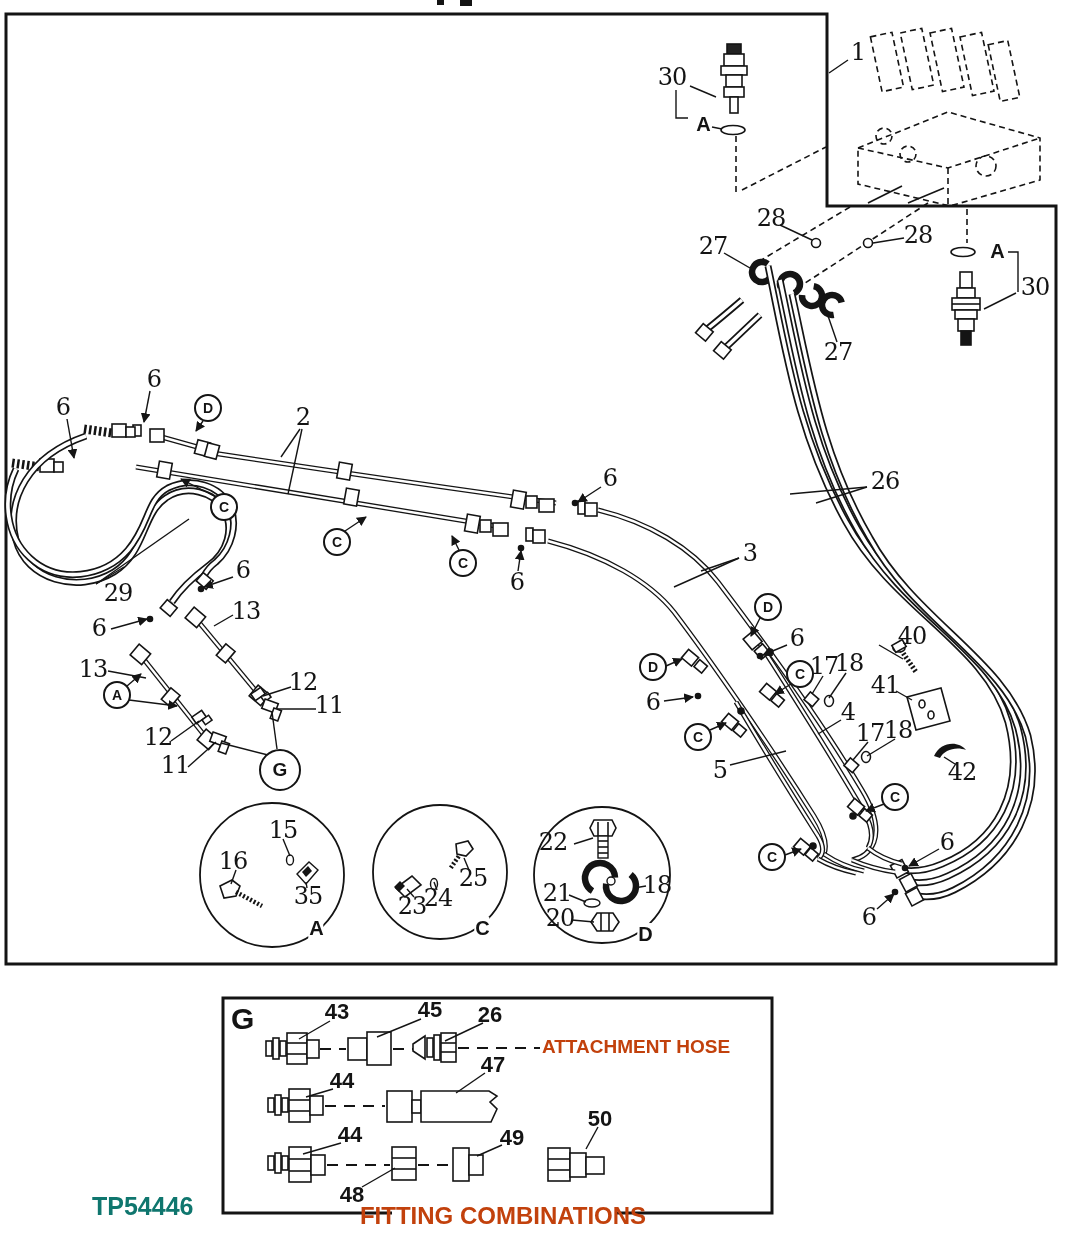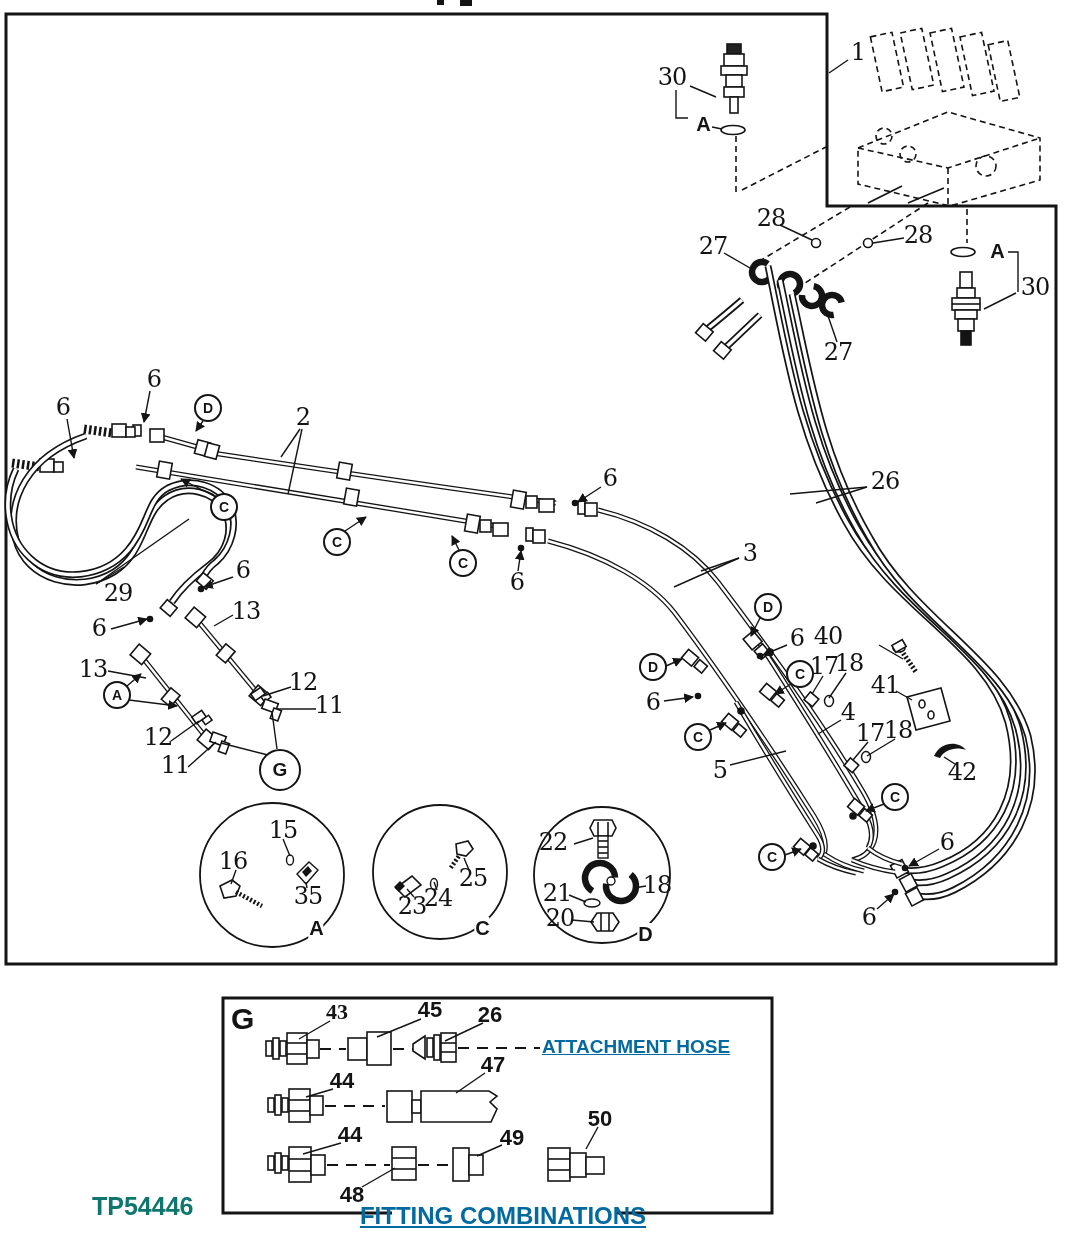--- a/index.html
+++ b/index.html
@@ -8,21 +8,21 @@
   svg{position:absolute;left:0;top:0;}
   #labels{position:absolute;left:0;top:0;width:100%;height:100%;}
   .co{position:absolute;transform:translate(-50%,-52%);font:24px "DejaVu Serif",serif;
       color:#141414;white-space:nowrap;letter-spacing:-1px;line-height:1;}
   .co.b{font:bold 20px "Liberation Sans",sans-serif;background:#fff;padding:0 1px;}
   .co.g{font:bold 22px "Liberation Sans",sans-serif;letter-spacing:0;}
   .mk{position:absolute;border:2px solid #141414;background:#fff;border-radius:50%;
       display:flex;align-items:center;justify-content:center;
       font:bold 14px "Liberation Sans",sans-serif;color:#141414;box-sizing:border-box;}
   .bigtxt{position:absolute;transform:translate(-50%,-50%);font:bold 19px "Liberation Sans",sans-serif;
-      white-space:nowrap;color:#0369a1;text-decoration:underline;}
+      white-space:nowrap;color:#c2410c;}
   #tpcode{position:absolute;left:92px;top:1192px;font:bold 25px "Liberation Sans",sans-serif;
       transform:none;color:#0f766e;}
   #gletter{position:absolute;left:231px;top:1002px;font:bold 30px "Liberation Sans",sans-serif;color:#141414;}
 </style>
 </head>
 <body>
 
 <div id="stage">
 
 <svg width="1079" height="1235" viewBox="0 0 1079 1235">
@@ -435,21 +435,21 @@
       <span class="co" style="left: 246px; top: 611px;">13</span>
       <span class="co" style="left: 93px; top: 669px;">13</span>
       <span class="co" style="left: 303px; top: 682px;">12</span>
       <span class="co" style="left: 329px; top: 705px;">11</span>
       <span class="co" style="left: 158px; top: 737px;">12</span>
       <span class="co" style="left: 175px; top: 765px;">11</span>
       <span class="co" style="left: 610px; top: 478px;">6</span>
       <span class="co" style="left: 517px; top: 582px;">6</span>
       <span class="co" style="left: 750px; top: 553px;">3</span>
       <span class="co" style="left: 797px; top: 638px;">6</span>
-      <span class="co" style="left: 828px; top: 636px;">40</span>
+      <span class="co" style="left: 912px; top: 636px;">40</span>
       <span class="co" style="left: 824px; top: 666px;">17</span>
       <span class="co" style="left: 849px; top: 663px;">18</span>
       <span class="co" style="left: 885px; top: 685px;">41</span>
       <span class="co" style="left: 653px; top: 702px;">6</span>
       <span class="co" style="left: 848px; top: 712px;">4</span>
       <span class="co" style="left: 870px; top: 733px;">17</span>
       <span class="co" style="left: 898px; top: 730px;">18</span>
       <span class="co" style="left: 962px; top: 772px;">42</span>
       <span class="co" style="left: 720px; top: 770px;">5</span>
       <span class="co" style="left: 947px; top: 842px;">6</span>
@@ -460,21 +460,21 @@
       <span class="co b" style="left: 316px; top: 929px;">A</span>
       <span class="co" style="left: 412px; top: 906px;">23</span>
       <span class="co" style="left: 438px; top: 898px;">24</span>
       <span class="co" style="left: 473px; top: 878px;">25</span>
       <span class="co b" style="left: 482px; top: 929px;">C</span>
       <span class="co" style="left: 553px; top: 842px;">22</span>
       <span class="co" style="left: 557px; top: 893px;">21</span>
       <span class="co" style="left: 560px; top: 918px;">20</span>
       <span class="co" style="left: 657px; top: 885px;">18</span>
       <span class="co b" style="left: 645px; top: 935px;">D</span>
-      <span class="co g" style="left: 337px; top: 1013px; font-family: Liberation Serif, serif;">43</span>
+      <span class="co g" style="left: 337px; top: 1013px;">43</span>
       <span class="co g" style="left: 430px; top: 1011px;">45</span>
       <span class="co g" style="left: 490px; top: 1016px;">26</span>
       <span class="co g" style="left: 342px; top: 1082px;">44</span>
       <span class="co g" style="left: 493px; top: 1066px;">47</span>
       <span class="co g" style="left: 350px; top: 1136px;">44</span>
       <span class="co g" style="left: 352px; top: 1196px;">48</span>
       <span class="co g" style="left: 512px; top: 1139px;">49</span>
       <span class="co g" style="left: 600px; top: 1120px;">50</span>
       <div class="mk" style="left: 194px; top: 394px; height: 28px; width: 28px;">D</div>
       <div class="mk" style="left: 210px; top: 493px; height: 28px; width: 28px;">C</div>

